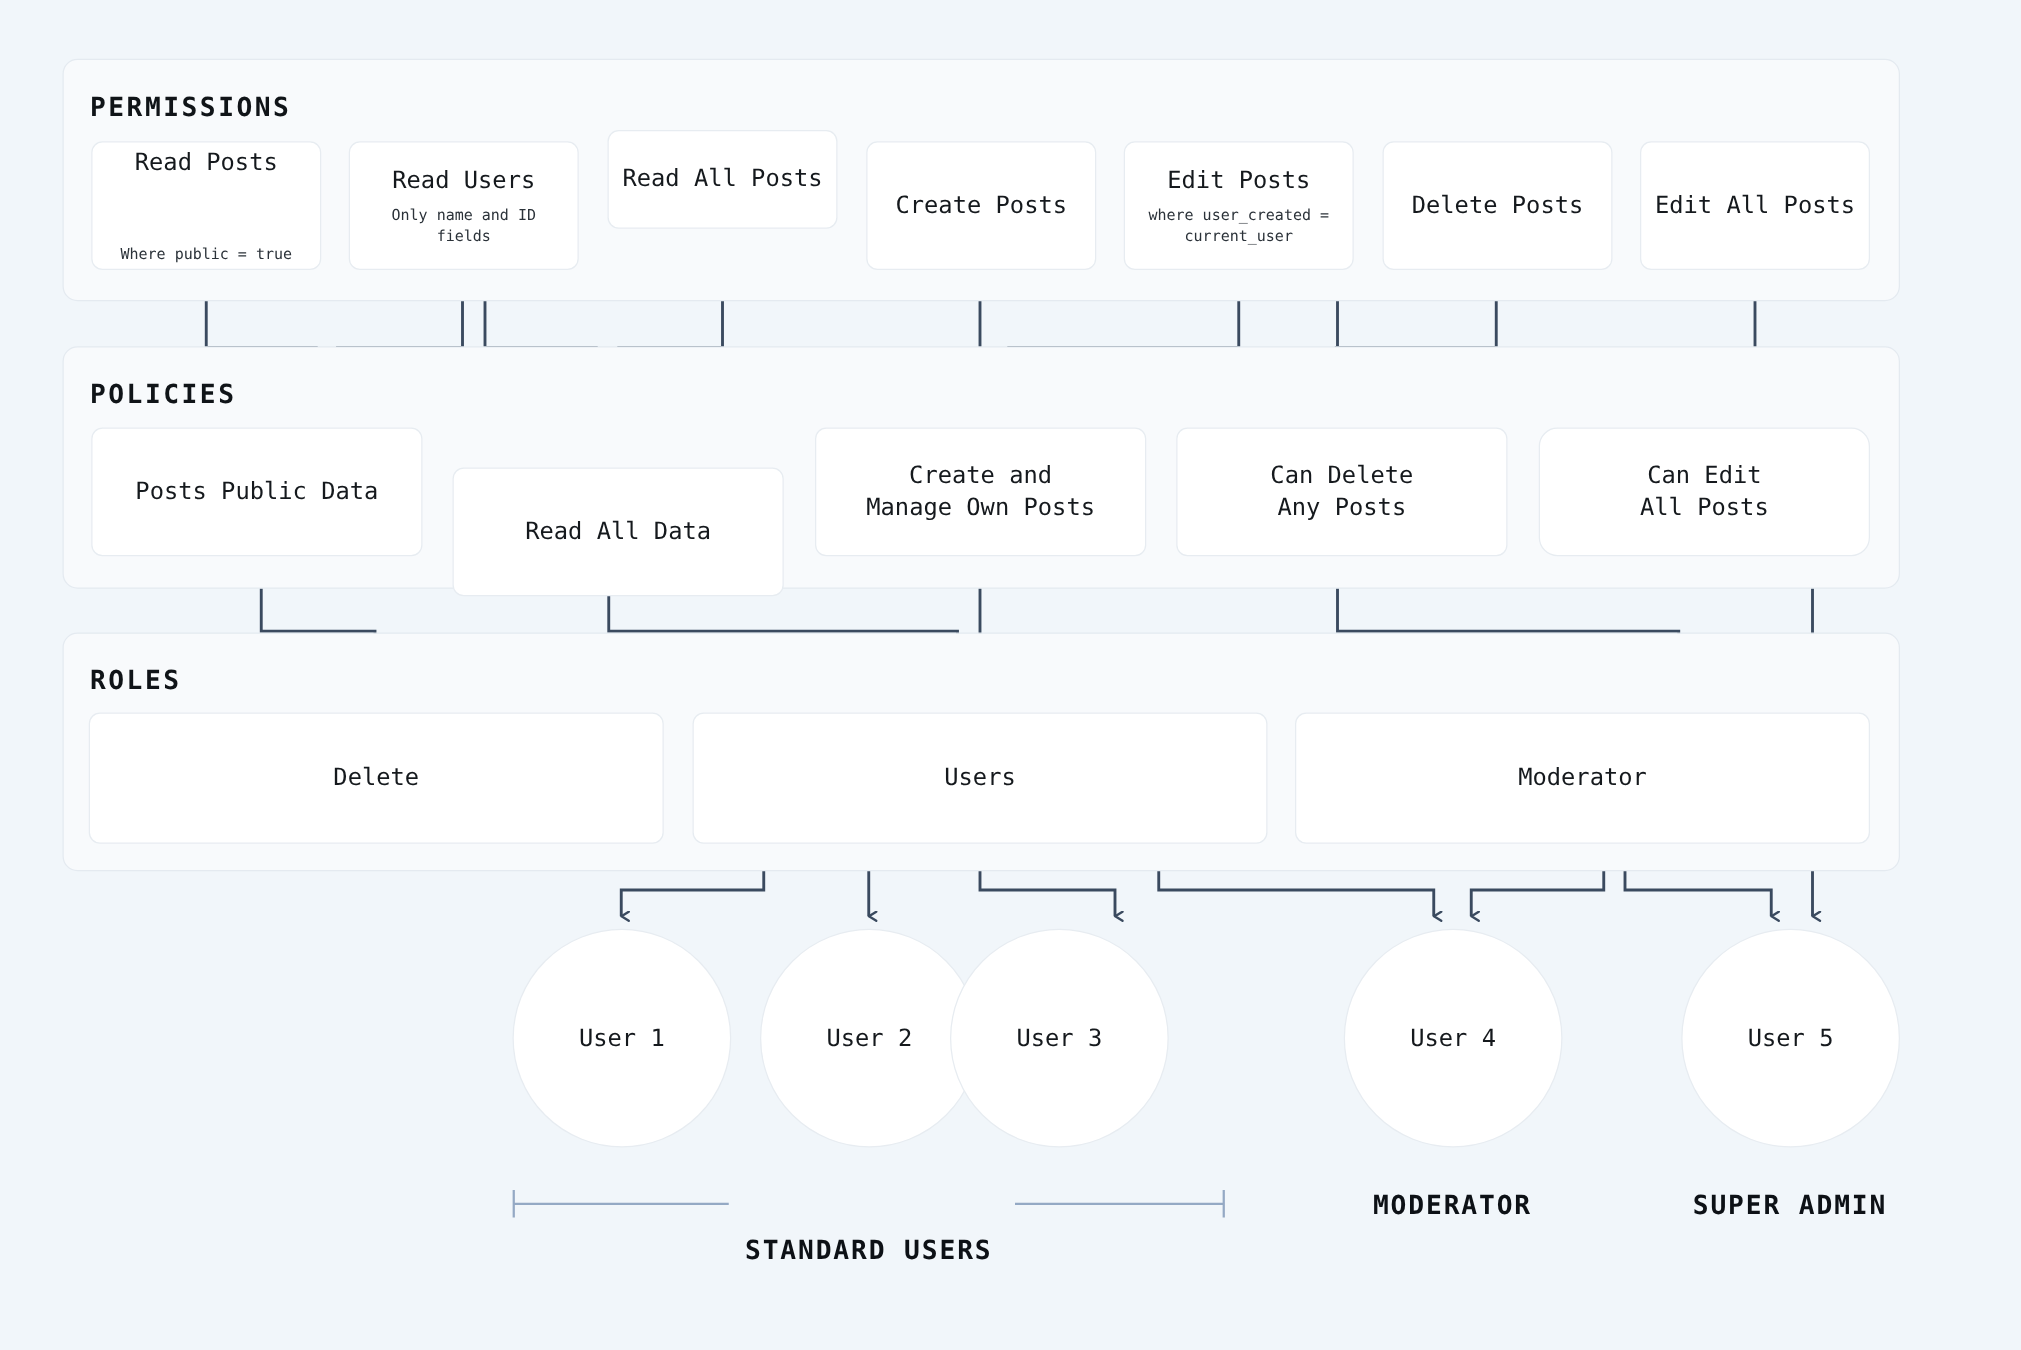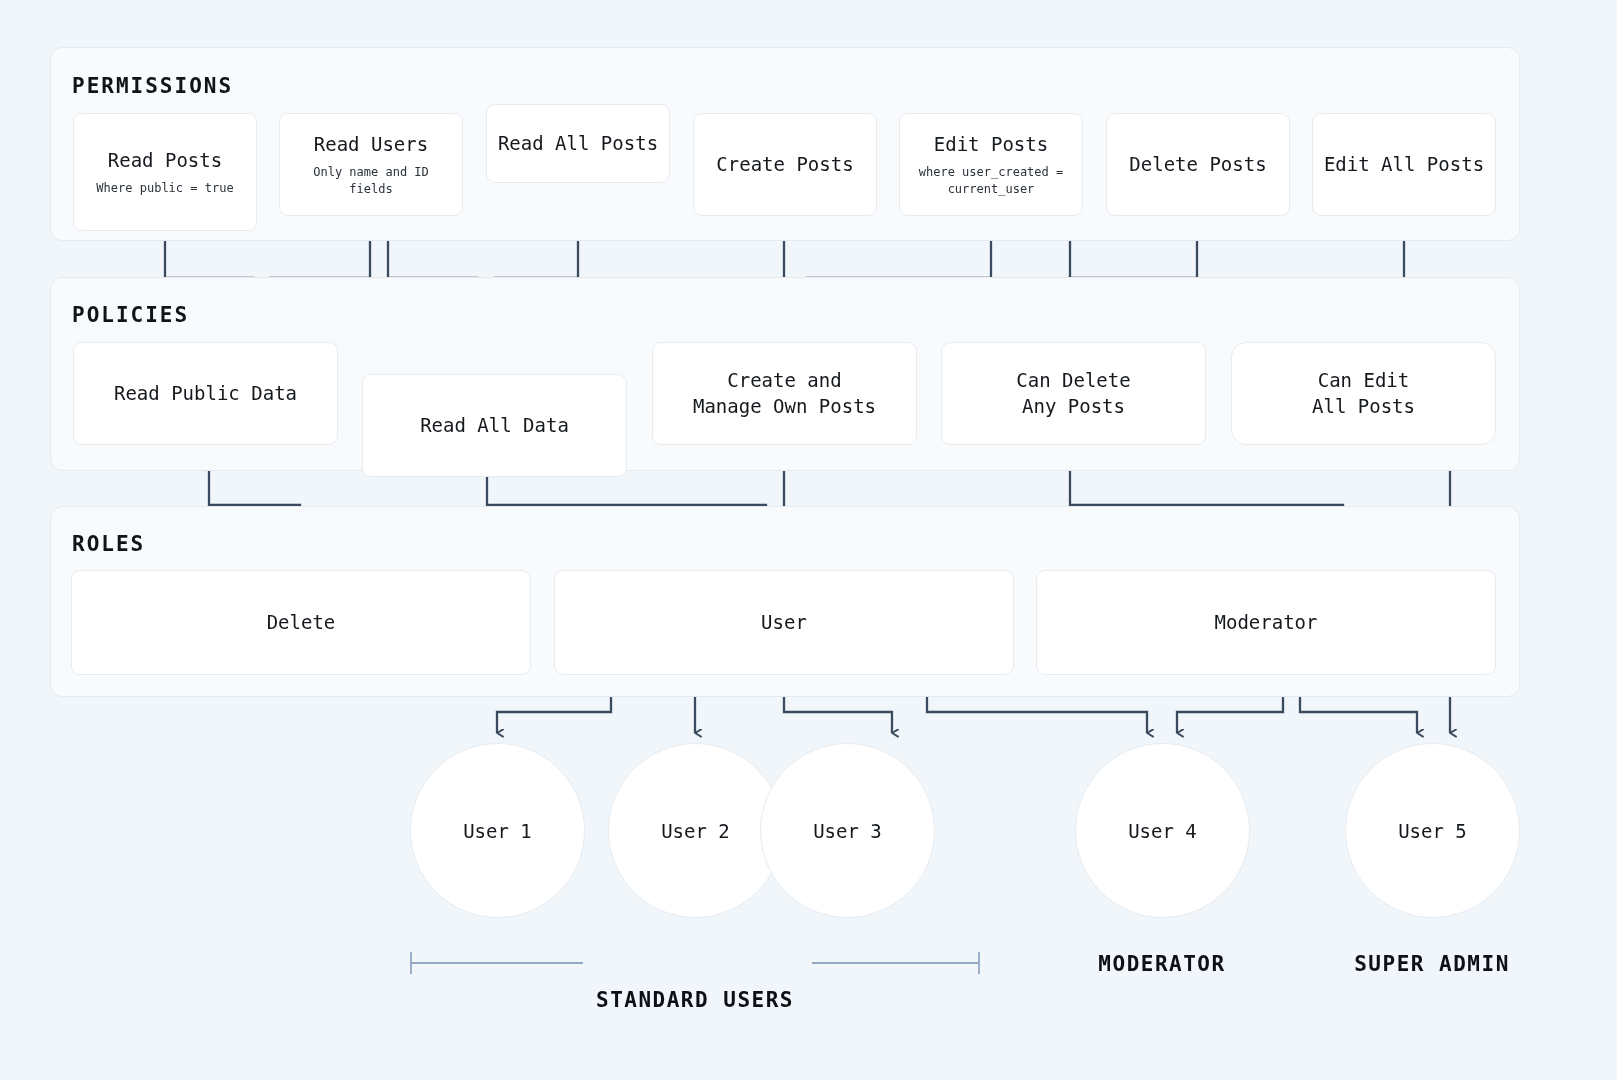--- a/index.html
+++ b/index.html
@@ -103,21 +103,21 @@
       <path d="M411,952 L411,974"></path>
       <path d="M411,963 L583,963"></path>
       <path d="M812,963 L979,963"></path>
       <path d="M979,952 L979,974"></path>
     </g>
   </svg>
 
   <div class="panel" style="left:50px; top:47px; width:1470px; height:194px;"></div>
   <div class="panel-title" style="left:72px; top:74px;">PERMISSIONS</div>
 
-  <div class="node" style="left:73px; top:113px; width:184px; height:118px;">
+  <div class="node" style="left:73px; top:113px; width:184px; height:103px;justify-content:space-between;">
     <div class="t">Read Posts</div>
     <div class="sub">Where public = true</div>
   </div>
   <div class="node" style="left:279px; top:113px; width:184px; height:103px;">
     <div class="t">Read Users</div>
     <div class="sub">Only name and ID fields</div>
   </div>
   <div class="node" style="left:486px; top:104px; width:184px; height:79px;">
     <div class="t">Read All Posts</div>
   </div>
@@ -133,21 +133,21 @@
     <div class="t">Delete Posts</div>
   </div>
   <div class="node" style="left:1312px; top:113px; width:184px; height:103px;">
     <div class="t">Edit All Posts</div>
   </div>
 
   <div class="panel" style="left:50px; top:277px; width:1470px; height:194px;"></div>
   <div class="panel-title" style="left:72px; top:303px;">POLICIES</div>
 
   <div class="node" style="left:73px; top:342px; width:265px; height:103px;">
-    <div class="t">Read Public Data</div>
+    <div class="t">Posts Public Data</div>
   </div>
   <div class="node" style="left:362px; top:342px; width:265px; height:103px;margin-top:32px;">
     <div class="t">Read All Data</div>
   </div>
   <div class="node" style="left:652px; top:342px; width:265px; height:103px;">
     <div class="t">Create and
 Manage Own Posts</div>
   </div>
   <div class="node" style="left:941px; top:342px; width:265px; height:103px;">
     <div class="t">Can Delete
@@ -158,21 +158,21 @@
 All Posts</div>
   </div>
 
   <div class="panel" style="left:50px; top:506px; width:1470px; height:191px;"></div>
   <div class="panel-title" style="left:72px; top:532px;">ROLES</div>
 
   <div class="node role" style="left:71px; top:570px; width:460px; height:105px;">
     <div class="t">Delete</div>
   </div>
   <div class="node role" style="left:554px; top:570px; width:460px; height:105px;">
-    <div class="t">User</div>
+    <div class="t">Users</div>
   </div>
   <div class="node role" style="left:1036px; top:570px; width:460px; height:105px;">
     <div class="t">Moderator</div>
   </div>
 
   <div class="circle" style="left:410px; top:743px; width:175px; height:175px;">
     <span>User 1</span>
   </div>
   <div class="circle" style="left:608px; top:743px; width:175px; height:175px;">
     <span>User 2</span>

